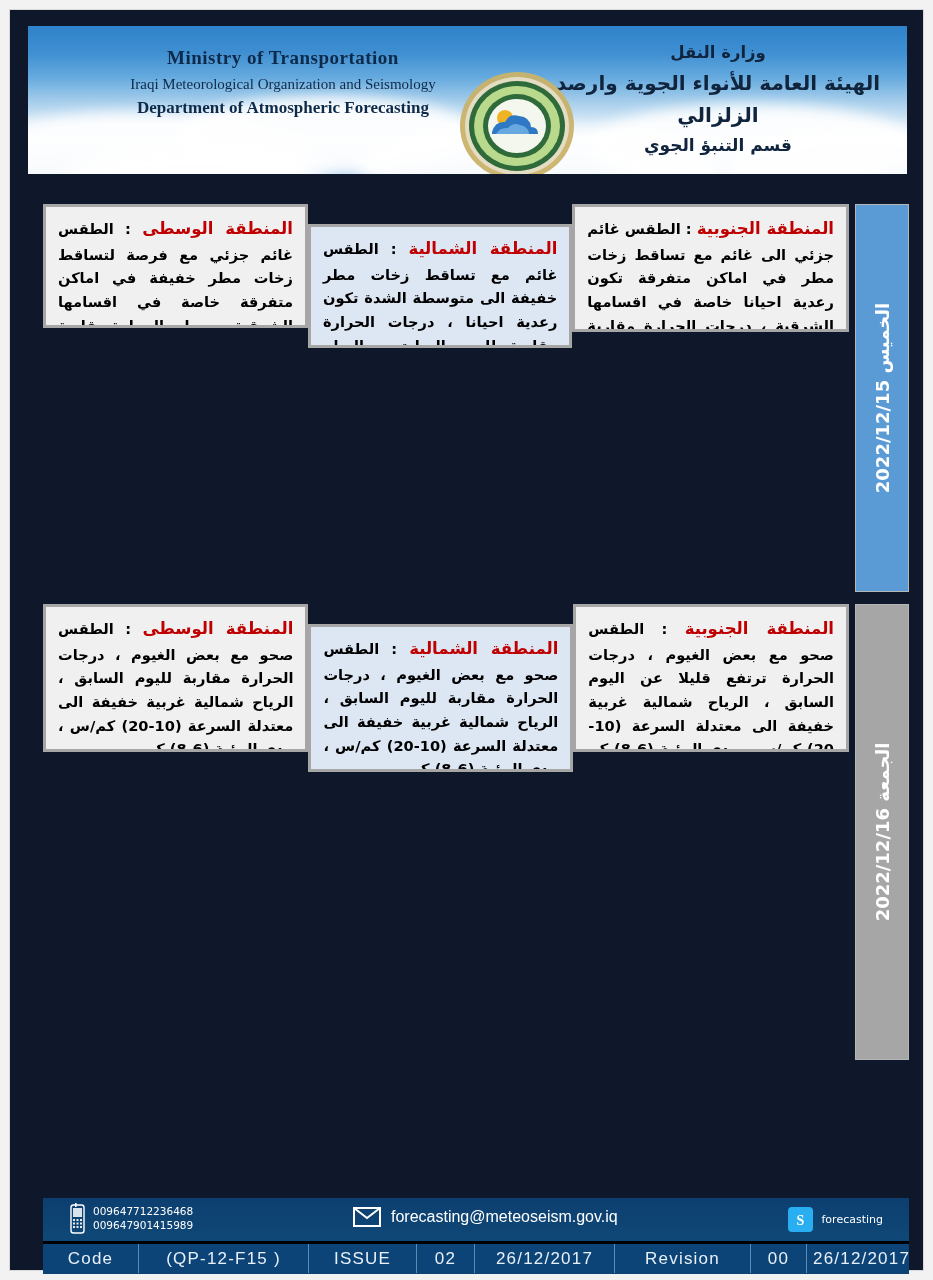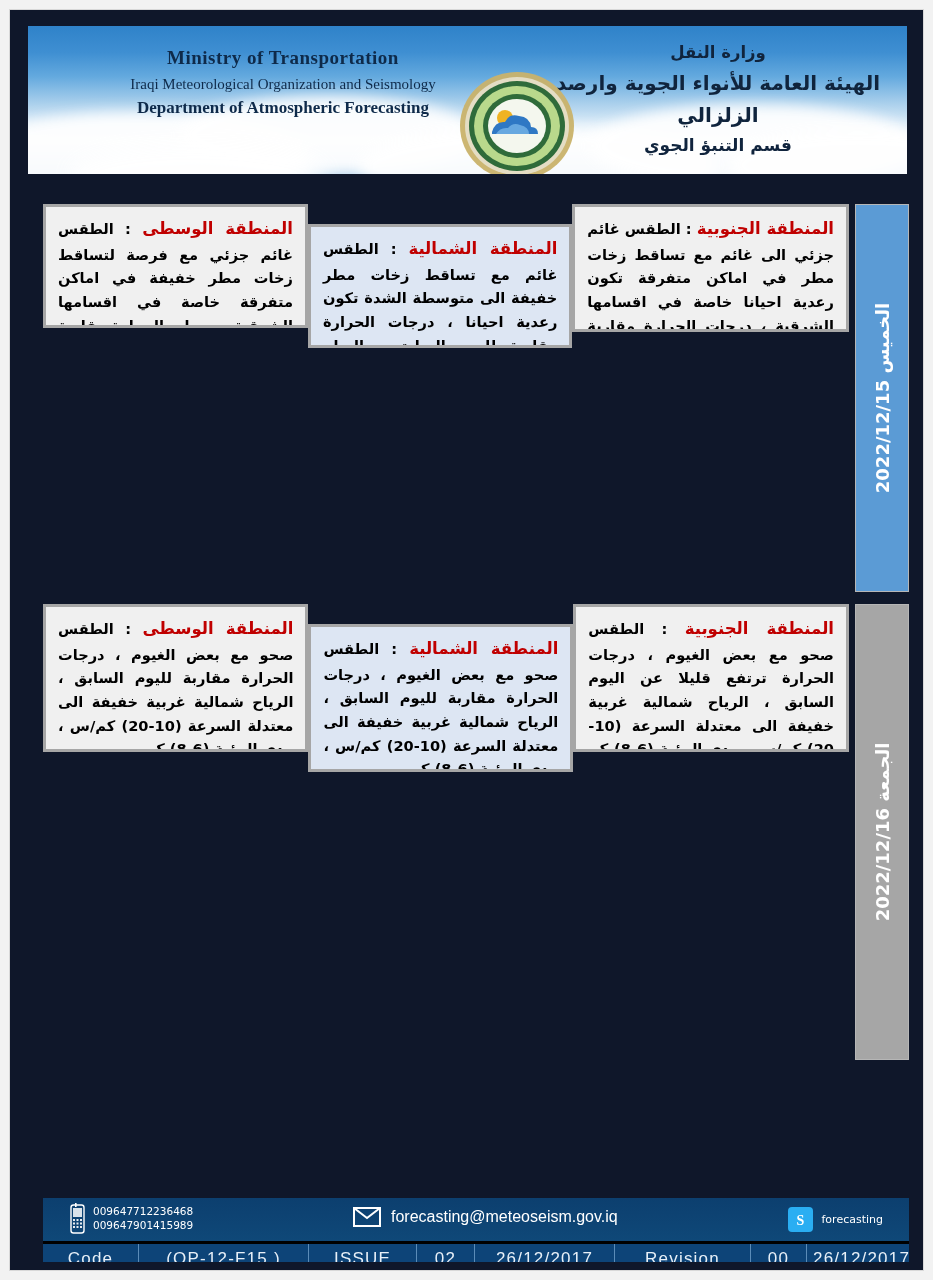--- a/index.html
+++ b/index.html
@@ -148,21 +148,21 @@
     font-size: 16.5px;
   }
   .colon { color: #000000; font-weight: 700; }
 
   
   .footer {
     position: absolute;
     left: 33px;
     top: 1188px;
     width: 866px;
-    height: 64px;
+    height: 76px;
     background: #0d4273;
     overflow: hidden;
   }
   .footer-top {
     position: relative;
     height: 43px;
     background: linear-gradient(to bottom, #0c3f6f, #0f4878);
   }
   .fphone {
     position: absolute;

